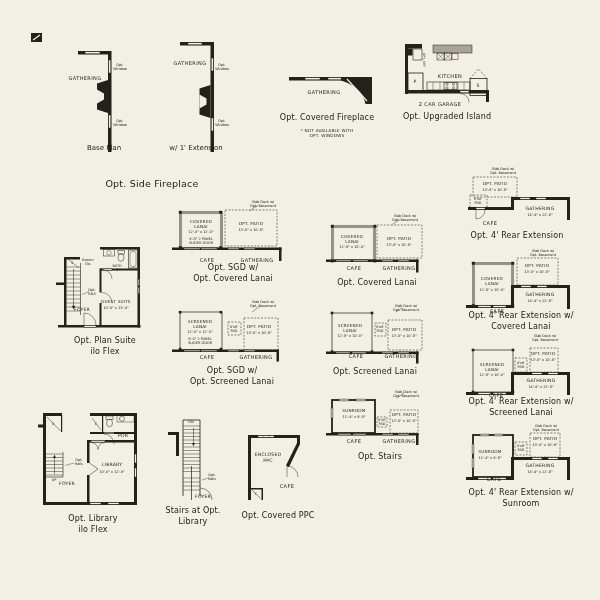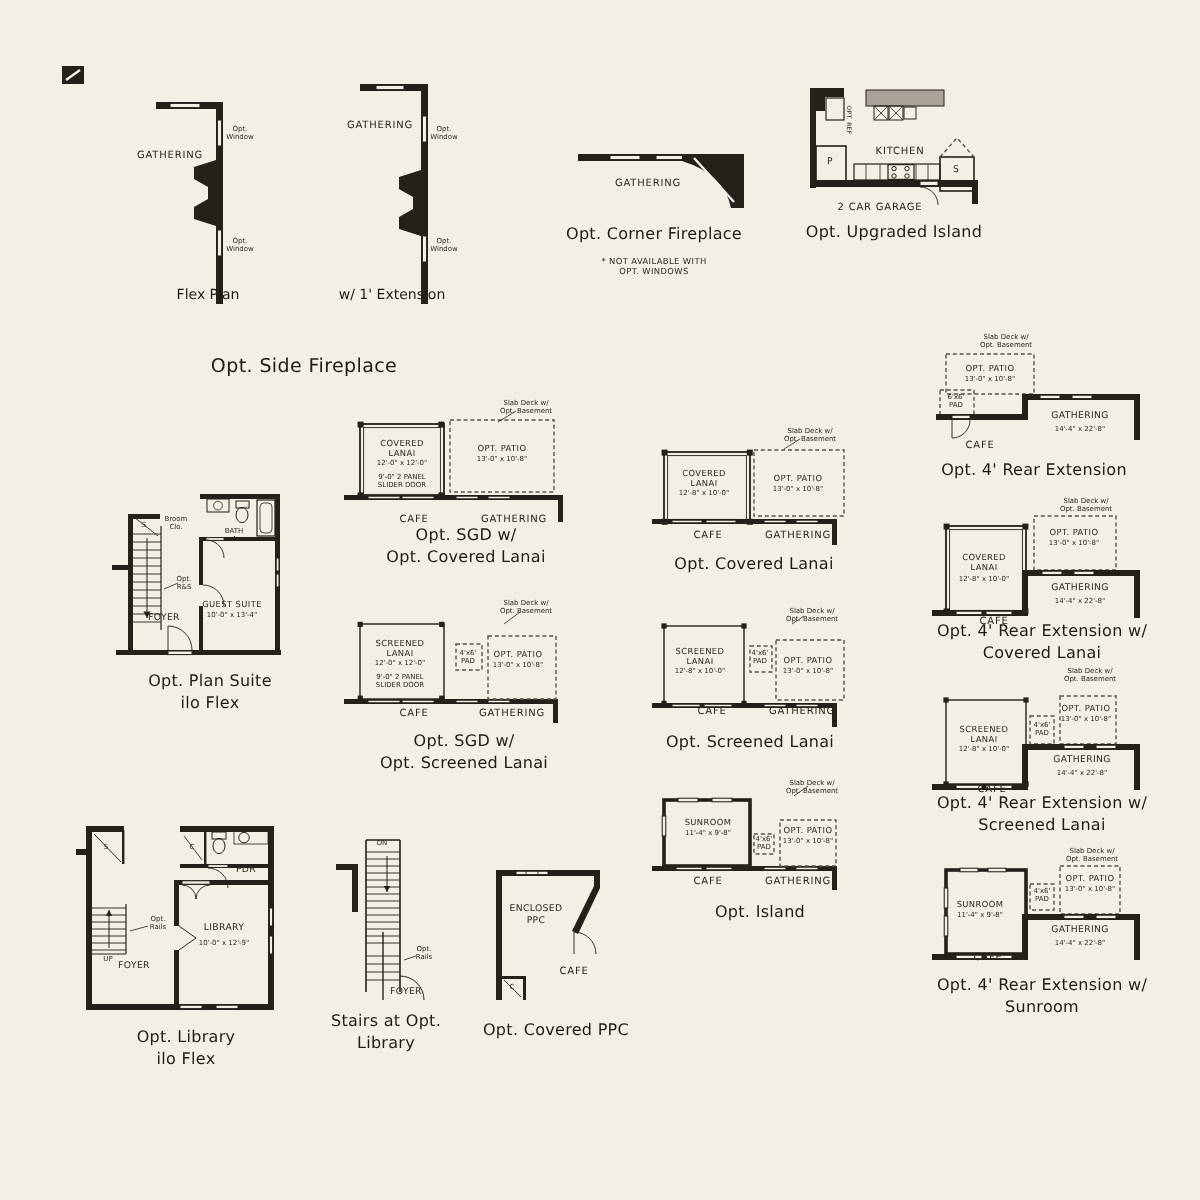--- a/index.html
+++ b/index.html
@@ -374,34 +374,34 @@
     <polygon class="w" points="54,15 57,16 46,39 43,37.5"></polygon>
     <path class="thin" stroke-width=".45" d="M44 38 L44 49 M44 38 A11 11 0 0 1 55 49"></path>
     <g>
       <rect class="w" x="8" y="60" width="12" height="1.5"></rect>
       <rect class="w" x="18.5" y="60" width="1.5" height="12"></rect>
       <line class="thin" stroke-width=".45" x1="9" y1="62" x2="17.5" y2="70.5"></line>
     </g>
   </svg>
 
   <span class="lbl s9" style="left:152px;top:184px">Opt. Side Fireplace</span>
-  <span class="lbl s7" style="left:104px;top:148px">Flex Plan</span>
+  <span class="lbl s7" style="left:104px;top:148px">Base Plan</span>
   <span class="lbl s7" style="left:196px;top:148px">w/ 1' Extension</span>
   <span class="lbl s5" style="left:85px;top:78px">GATHERING</span>
   <span class="lbl s5" style="left:190px;top:63px">GATHERING</span>
   <span class="lbl s3" style="left:120px;top:67px">Opt.
 Window</span>
   <span class="lbl s3" style="left:120px;top:123px">Opt.
 Window</span>
   <span class="lbl s3" style="left:222px;top:67px">Opt.
 Window</span>
   <span class="lbl s3" style="left:222px;top:123px">Opt.
 Window</span>
 
-  <span class="lbl s8" style="left:327px;top:118px">Opt. Corner Fireplace</span>
+  <span class="lbl s8" style="left:327px;top:118px">Opt. Covered Fireplace</span>
   <span class="lbl s5" style="left:324px;top:92px">GATHERING</span>
   <span class="lbl s4" style="left:327px;top:133px">* NOT AVAILABLE WITH
 OPT. WINDOWS</span>
 
   <span class="lbl s8" style="left:447px;top:117px">Opt. Upgraded Island</span>
   <span class="lbl s5" style="left:450px;top:76px">KITCHEN</span>
   <span class="lbl s5" style="left:440px;top:104px">2 CAR GARAGE</span>
   <span class="lbl s45" style="left:415px;top:82px">P</span>
   <span class="lbl s45" style="left:478px;top:86px">S</span>
   <span class="lbl sv" style="left:424px;top:60px">OPT. REF</span>
@@ -466,21 +466,21 @@
   <span class="lbl s3" style="left:350px;top:336px">12'-8" x 10'-0"</span>
   <span class="lbl s3" style="left:380px;top:329px">4'x6'
 PAD</span>
   <span class="lbl s4" style="left:404px;top:330px">OPT. PATIO</span>
   <span class="lbl s3" style="left:404px;top:336px">13'-0" x 10'-8"</span>
   <span class="lbl s3" style="left:406px;top:308px">Slab Deck w/
 Opt. Basement</span>
   <span class="lbl s5" style="left:356px;top:356px">CAFE</span>
   <span class="lbl s5" style="left:401px;top:356px">GATHERING</span>
 
-  <span class="lbl s8" style="left:380px;top:457px">Opt. Island</span>
+  <span class="lbl s8" style="left:380px;top:457px">Opt. Stairs</span>
   <span class="lbl s4" style="left:354px;top:411px">SUNROOM</span>
   <span class="lbl s3" style="left:354px;top:417px">11'-4" x 9'-8"</span>
   <span class="lbl s3" style="left:382px;top:422px">4'x6'
 PAD</span>
   <span class="lbl s4" style="left:404px;top:415px">OPT. PATIO</span>
   <span class="lbl s3" style="left:404px;top:421px">13'-0" x 10'-8"</span>
   <span class="lbl s3" style="left:406px;top:394px">Slab Deck w/
 Opt. Basement</span>
   <span class="lbl s5" style="left:354px;top:441px">CAFE</span>
   <span class="lbl s5" style="left:399px;top:441px">GATHERING</span>

